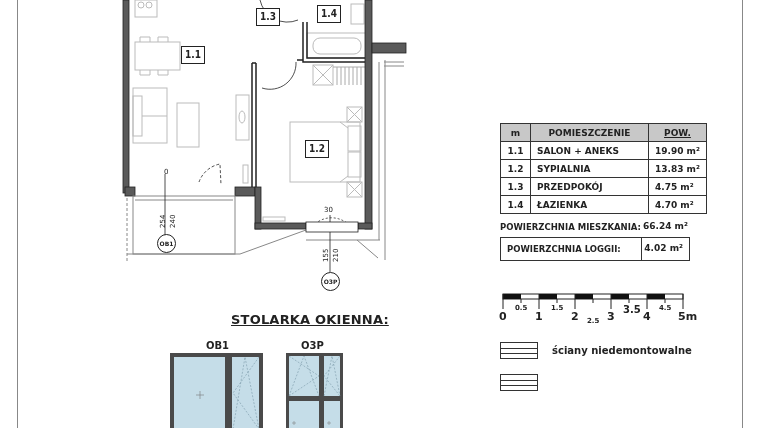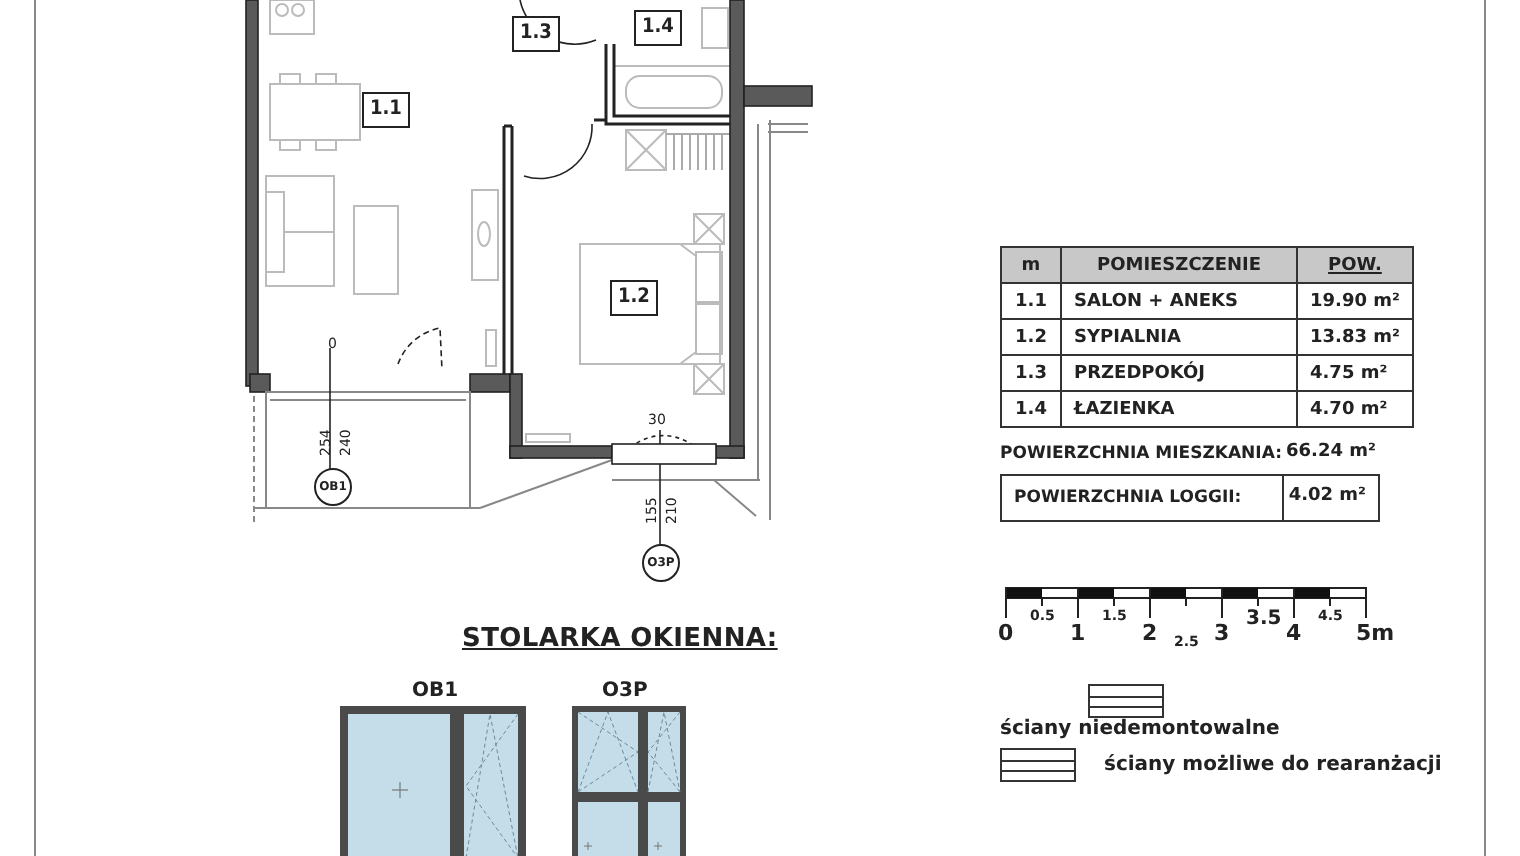--- a/index.html
+++ b/index.html
@@ -209,31 +209,30 @@
 <span class="scale-lbl" style="left:571px;top:310px;font-size:11px;">2</span>
 <span class="scale-lbl" style="left:607px;top:310px;font-size:11px;">3</span>
 <span class="scale-lbl" style="left:643px;top:310px;font-size:11px;">4</span>
 <span class="scale-lbl" style="left:678px;top:310px;font-size:11px;">5m</span>
 <span class="scale-lbl" style="left:515px;top:304px;font-size:7px;">0.5</span>
 <span class="scale-lbl" style="left:551px;top:304px;font-size:7px;">1.5</span>
 <span class="scale-lbl" style="left:587px;top:304px;font-size:7px;margin-top:13px;">2.5</span>
 <span class="scale-lbl" style="left:623px;top:304px;font-size:10px;">3.5</span>
 <span class="scale-lbl" style="left:659px;top:304px;font-size:7px;">4.5</span>
 
-<div class="legend-item" style="top:342px;flex-direction:column;">
+<div class="legend-item" style="top:342px;">
   <div class="legend-sym">
     <div style="position:absolute;left:0;right:0;top:5px;height:4px;border-top:1.5px solid #333;border-bottom:1.5px solid #333;"></div>
   </div>
   <span>ściany niedemontowalne</span>
 </div>
 <div class="legend-item" style="top:374px;">
   <div class="legend-sym">
     <div style="position:absolute;left:0;right:0;top:5px;height:4px;border-top:1px solid #333;border-bottom:1px solid #333;"></div>
   </div>
-  <span>ściany możliwe do rearanżacji</span>
 </div>
 
 <div class="windows-title">STOLARKA OKIENNA:</div>
 <div class="win-lbl" style="left:206px;top:340px;">OB1</div>
 <div class="win-lbl" style="left:301px;top:340px;">O3P</div>
 
 <svg style="position:absolute;left:170px;top:353px;" width="95" height="75">
   <rect x="0" y="0" width="93" height="76" fill="#4a4a4a"></rect>
   <rect x="4" y="4" width="51" height="72" fill="#c5dde8"></rect>
   <rect x="62" y="4" width="27" height="72" fill="#c5dde8"></rect>

